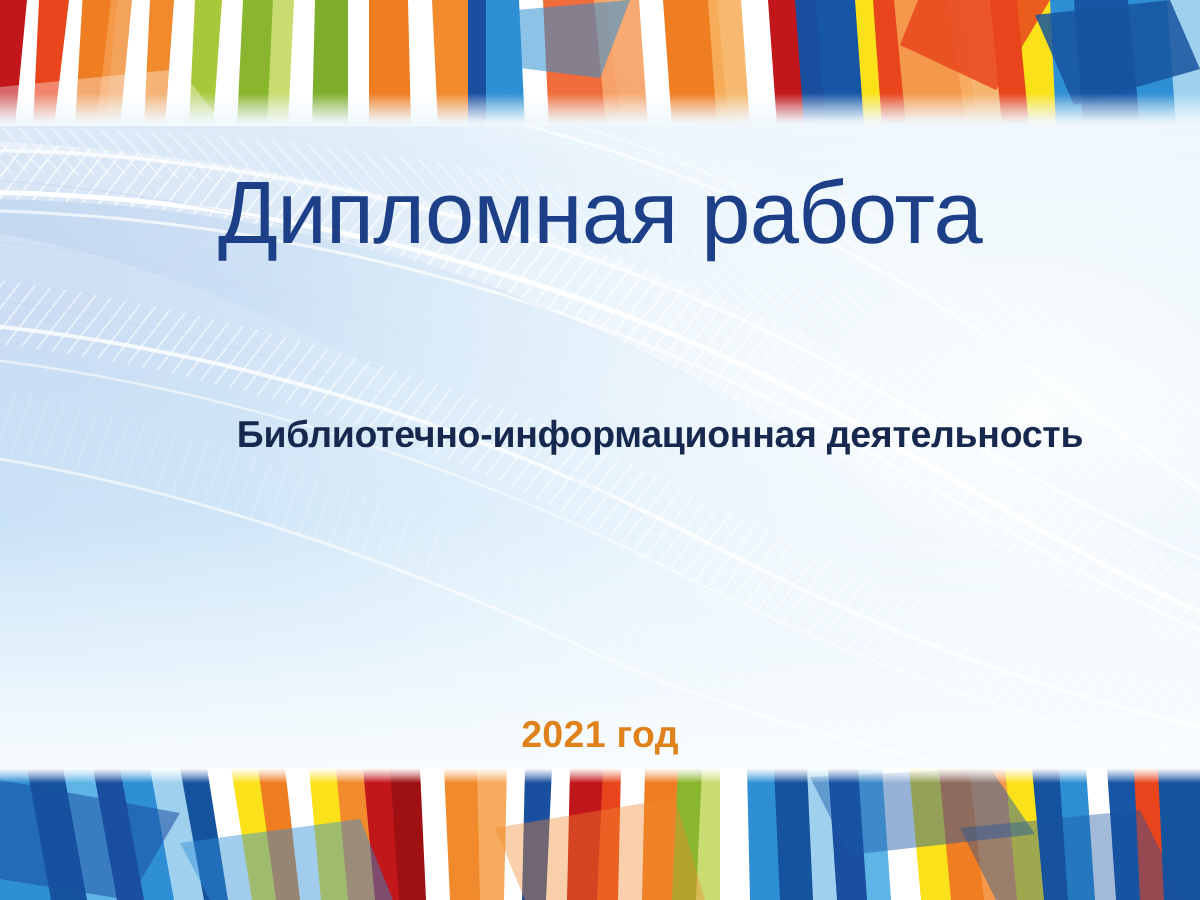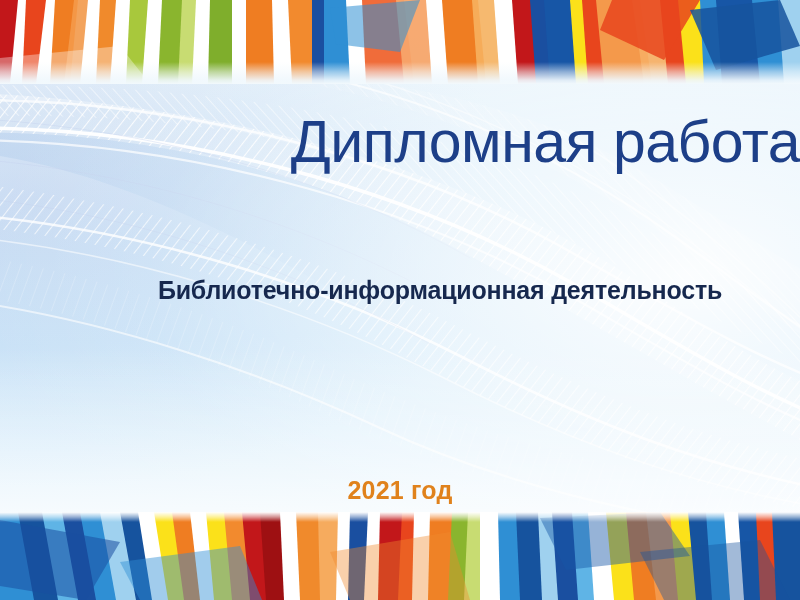--- a/index.html
+++ b/index.html
@@ -104,21 +104,21 @@
       rgba(255,255,255,0) 100%);
     pointer-events: none;
   }
 
   
   .title {
     position: absolute;
     left: 0;
     top: 112px;
     width: 800px;
-    text-align: right;
+    text-align: center;
     font-size: 59px;
     line-height: 1.02;
     font-weight: 400;
     color: #1d3f88;
     letter-spacing: -0.5px;
     white-space: nowrap;
   }
   .subtitle {
     position: absolute;
     left: 0;

